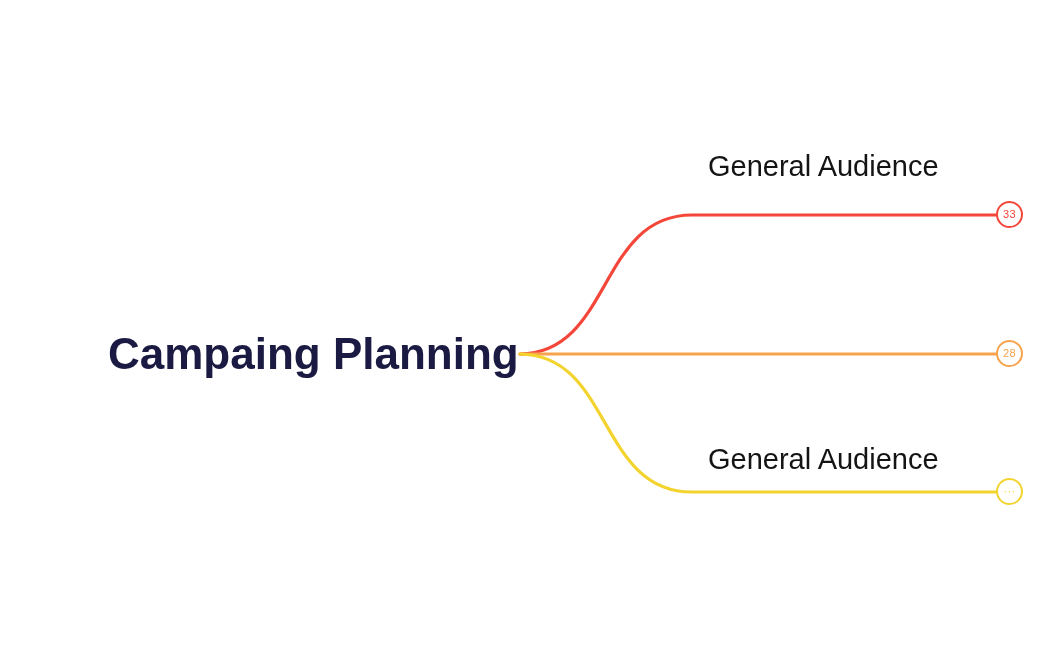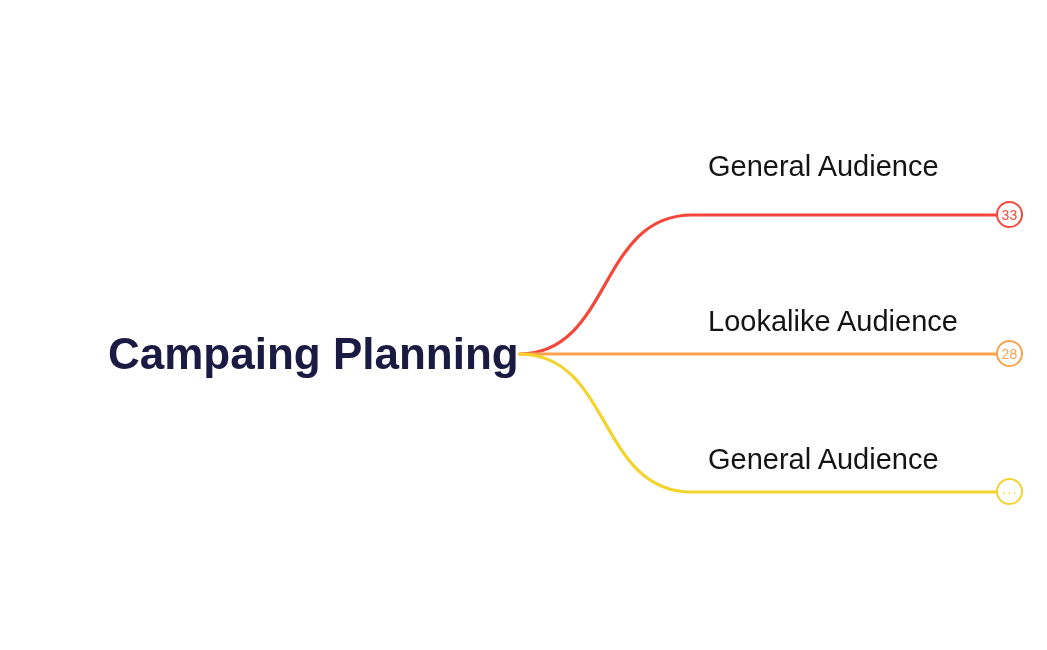--- a/index.html
+++ b/index.html
@@ -58,21 +58,21 @@
     left: 996px;
     width: 27px;
     height: 27px;
     box-sizing: border-box;
     border: 2px solid;
     border-radius: 50%;
     background: #ffffff;
     display: flex;
     align-items: center;
     justify-content: center;
-    font-size: 14px;
+    font-size: 11px;
     font-weight: 400;
     line-height: 1;
     letter-spacing: 0.3px;
     cursor: pointer;
     user-select: none;
   }
   .badge.pos-0 { top: 201px; }
   .badge.pos-1 { top: 340px; }
   .badge.pos-2 { top: 478px; }
 </style>
@@ -84,21 +84,20 @@
   <svg class="connectors" viewBox="0 0 1047 650" aria-hidden="true">
     <path class="connector" d="M 520 354 C 612 353 598 215 692 215 L 996 215" stroke="#f4473a"></path>
     <path class="connector" d="M 520 354 L 996 354" stroke="#f7a24c"></path>
     <path class="connector" d="M 520 354 C 612 355 598 492 692 492 L 996 492" stroke="#f3d32e"></path>
   </svg>
 
   <h1 class="root-label" style="color: rgb(26, 26, 66); margin-left: 37px;">Campaing Planning</h1>
 
   <div class="branch-label pos-0" style="color: rgb(20, 20, 20);">General Audience</div>
 
-  <div class="branch-label pos-1" style="color: rgb(20, 20, 20);">Lookalike Audience</div>
 
   <div class="branch-label pos-2" style="color: rgb(20, 20, 20);">General Audience</div>
 
   <div class="badge pos-0" style="color: rgb(244, 71, 58); border-color: rgb(244, 71, 58);">33</div>
 
   <div class="badge pos-1" style="color: rgb(247, 162, 76); border-color: rgb(247, 162, 76);">28</div>
 
   <div class="badge pos-2" style="color: rgb(243, 211, 46); border-color: rgb(243, 211, 46);">···</div>
 
 </div>

